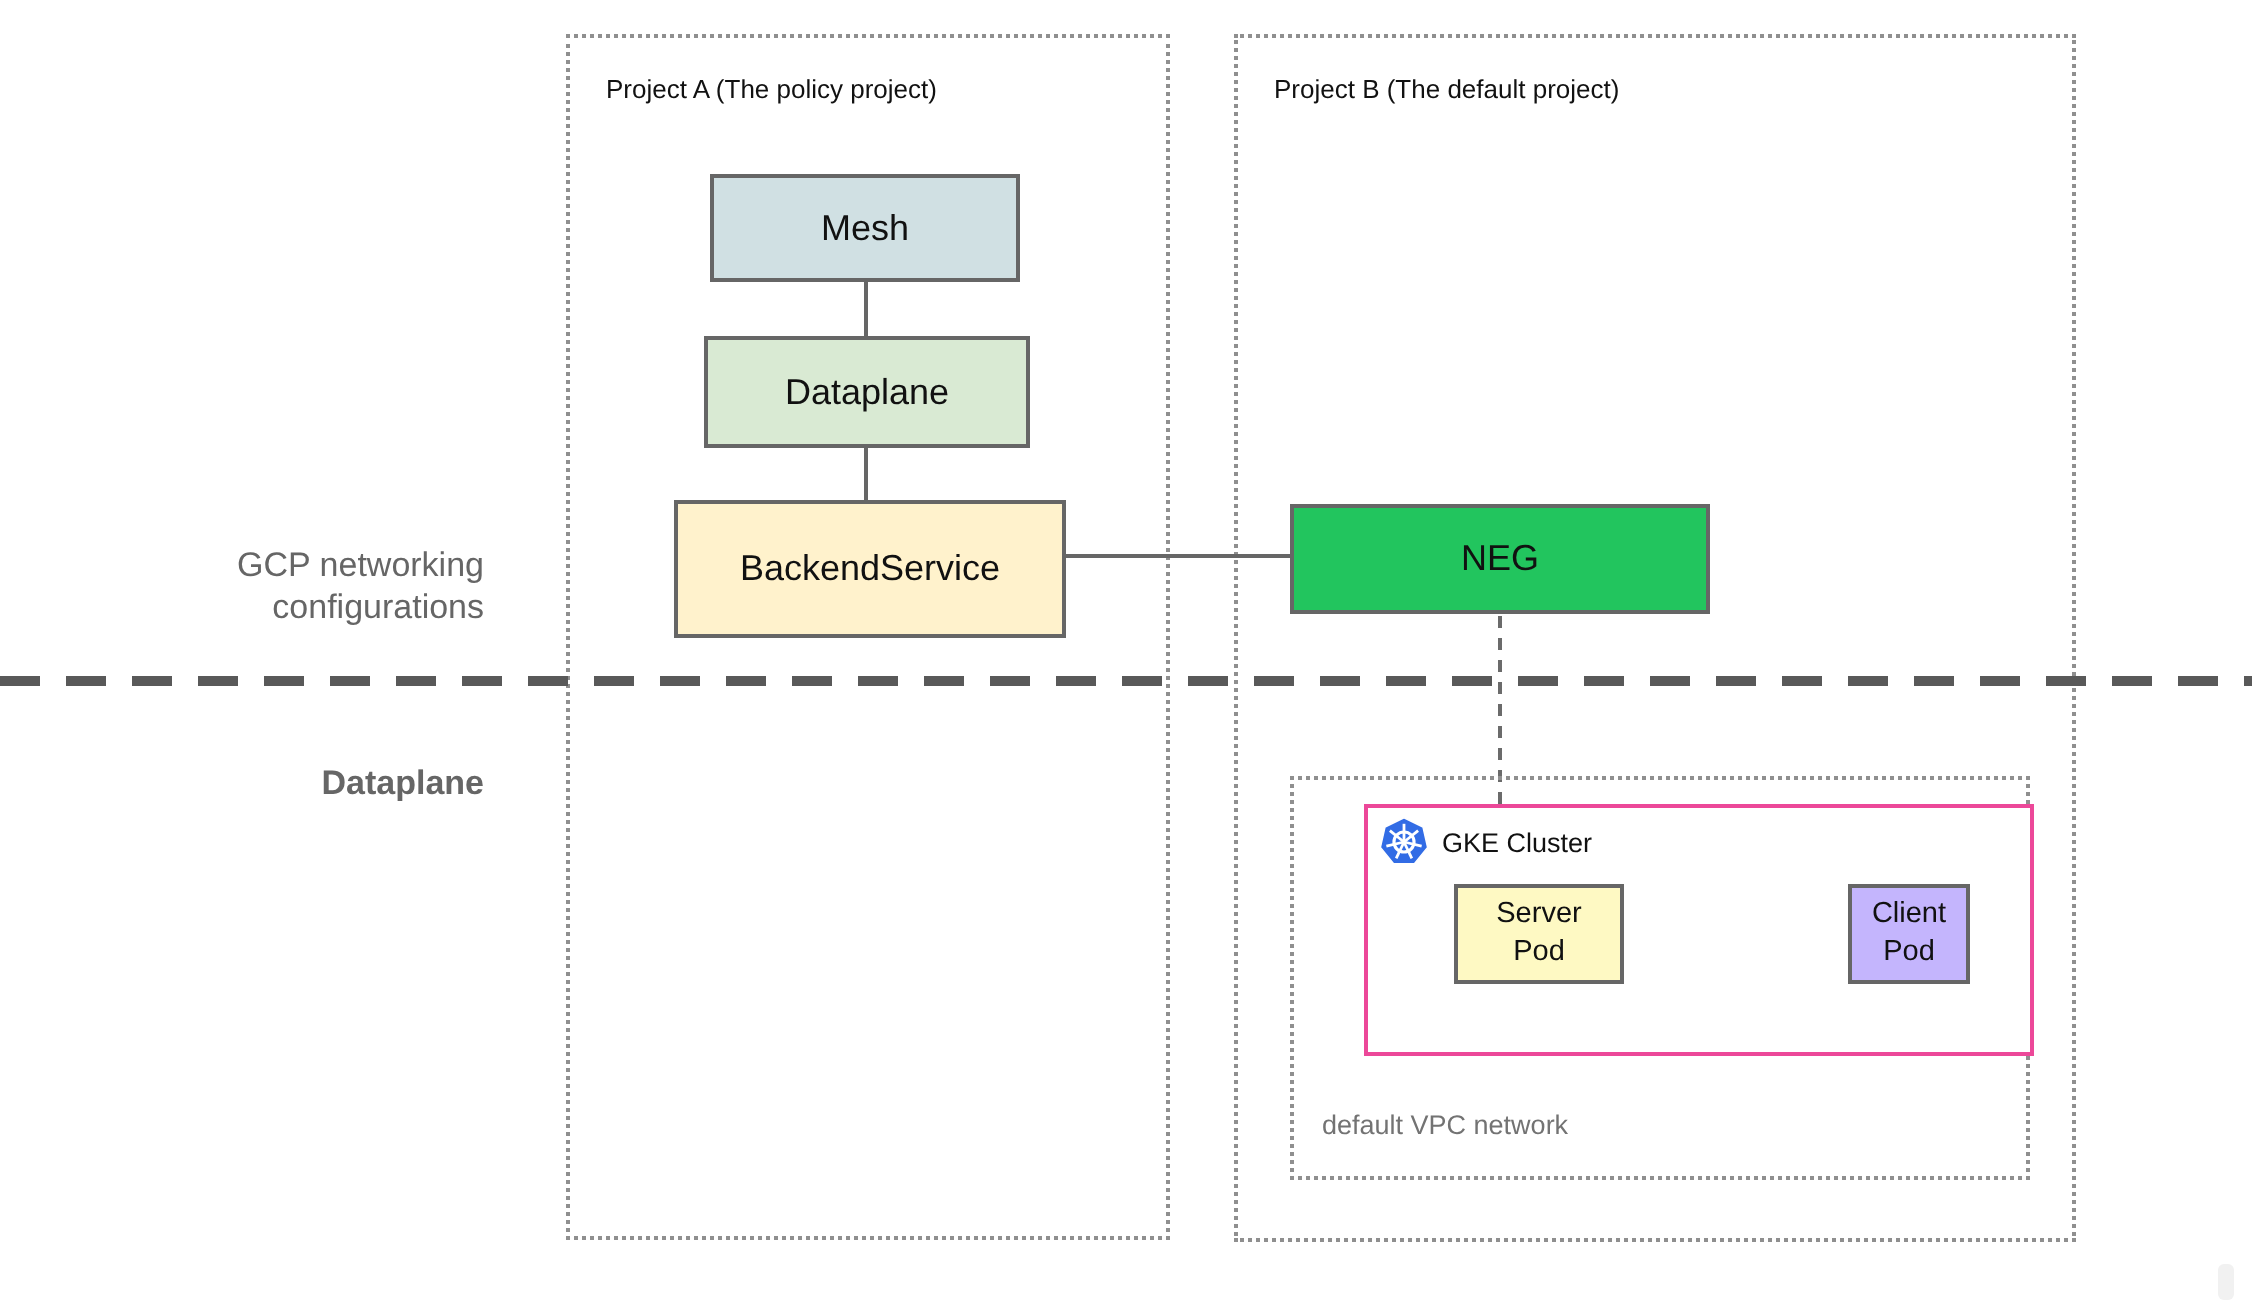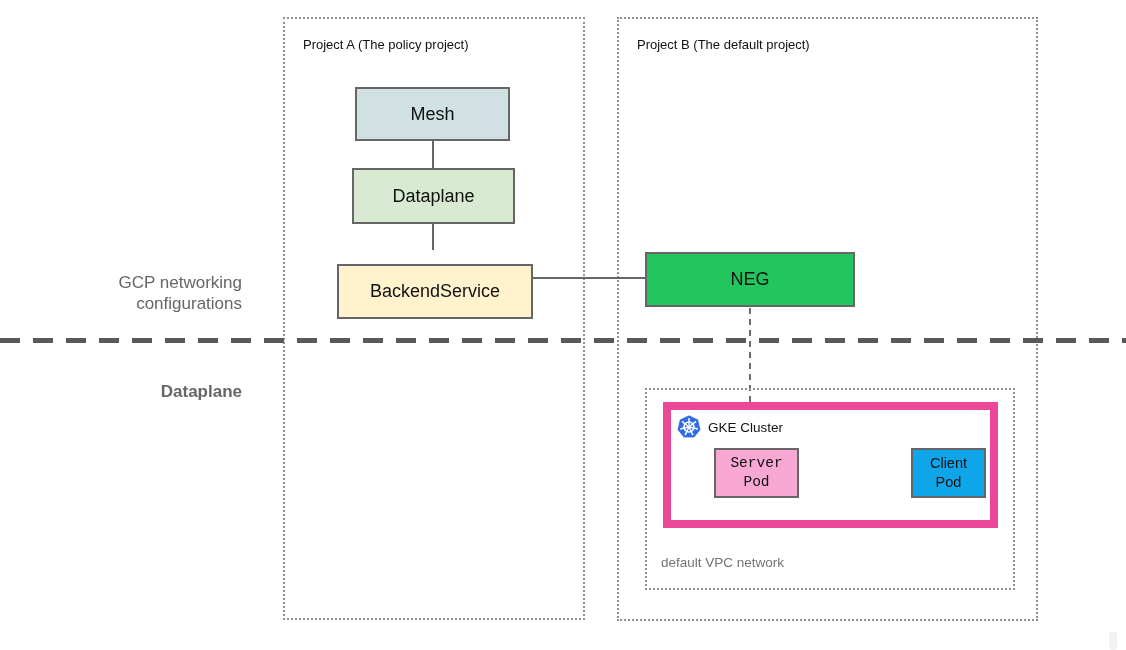--- a/index.html
+++ b/index.html
@@ -37,21 +37,21 @@
   }
   .hdash-sep{
     height:5px;
     background:repeating-linear-gradient(to right,#595959 0 20px,transparent 20px 33px);
   }
   
   .vpc{
     border:2px dotted #8f8f8f;
   }
   .gke{
-    border:8px solid #ec4899;background:#ffffff;
+    border:2px solid #ec4899;background:#ffffff;margin-left:19px;
   }
   .gke-header{
     position:absolute;top:4px;left:5px;display:flex;align-items:center;gap:6px;
   }
   .gke-title{font-size:13.5px;color:#111;}
   .pod{
     background:#eeeeee;border:2px solid #666;
     display:flex;align-items:center;justify-content:center;
     font-size:14.5px;color:#111;text-align:center;line-height:1.3;
   }
@@ -84,21 +84,21 @@
 <div class="abs vline" style="left:432px;top:224px;height:26px;"></div>
 
 <div class="abs hline" style="left:533px;top:277px;width:112px;"></div>
 
 <div class="abs vdash" style="left:749px;top:308px;height:134px;"></div>
 
 <div class="abs node" style="left: 355px; top: 87px; width: 155px; height: 54px; background-color: rgb(208, 224, 227);">Mesh</div>
 
 <div class="abs node" style="left: 352px; top: 168px; width: 163px; height: 56px; background-color: rgb(217, 234, 211);">Dataplane</div>
 
-<div class="abs node" style="left: 337px; top: 264px; width: 196px; height: 55px; background-color: rgb(255, 242, 204);">BackendService</div>
+<div class="abs node" style="left: 337px; top: 250px; width: 196px; height: 69px; background-color: rgb(255, 242, 204);">BackendService</div>
 
 <div class="abs node" style="left: 645px; top: 252px; width: 210px; height: 55px; background-color: #22c55e;">NEG</div>
 
 <div class="abs vpc" style="left:645px;top:388px;width:370px;height:202px;">
   <div class="vpc-label">default VPC network</div>
 </div>
 
 <div class="abs gke" style="left:663px;top:402px;width:335px;height:126px;">
   <div class="gke-header">
     <span style="display:inline-flex;">
@@ -112,28 +112,28 @@
           <line x1="14" y1="14" x2="18.2" y2="22.8"></line>
           <line x1="14" y1="14" x2="9.8" y2="22.8"></line>
           <line x1="14" y1="14" x2="4.5" y2="16.2"></line>
           <line x1="14" y1="14" x2="6.4" y2="7.9"></line>
         </g>
       </svg>
     </span>
     <span class="gke-title">GKE Cluster</span>
   </div>
 
-  <div class="abs pod" style="left: 43px; top: 38px; width: 85px; height: 50px; background-color: #f9a8d4; font-family: Liberation Mono, monospace;">
+  <div class="abs pod" style="left: 43px; top: 38px; width: 85px; height: 50px; background-color: #fef9c3;">
     <span>
       <span>Server</span><br>
       <span>Pod</span>
     </span>
   </div>
 
-  <div class="abs pod" style="left: 240px; top: 38px; width: 75px; height: 50px; background-color: #0ea5e9;">
+  <div class="abs pod" style="left: 240px; top: 38px; width: 61px; height: 50px; background-color: #c4b5fd;">
     <span>
       <span>Client</span><br>
       <span>Pod</span>
     </span>
   </div>
 </div>
 
 <div class="abs scroll-artifact" style="left:1109px;top:632px;width:8px;height:18px;"></div>
 
 </body></html>

